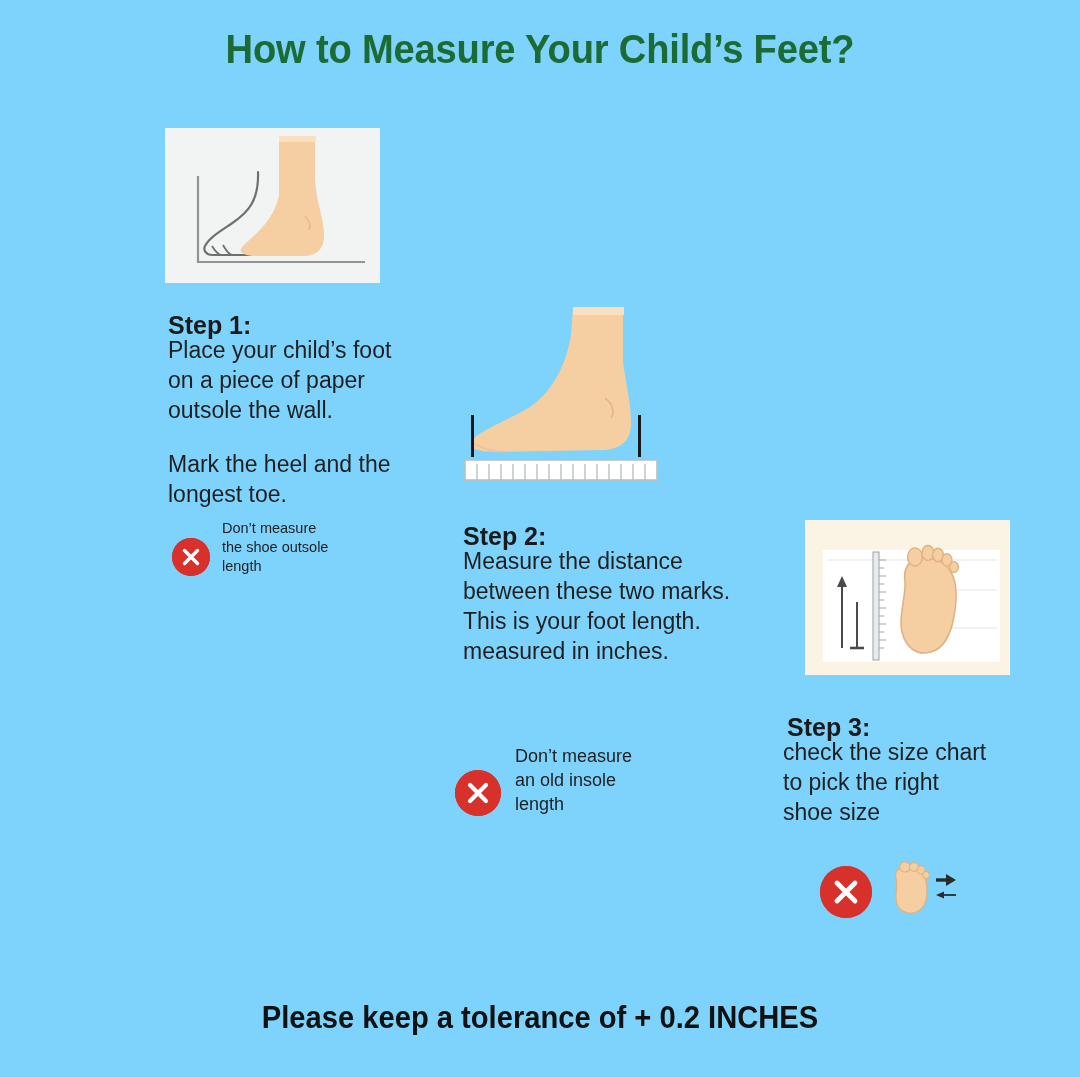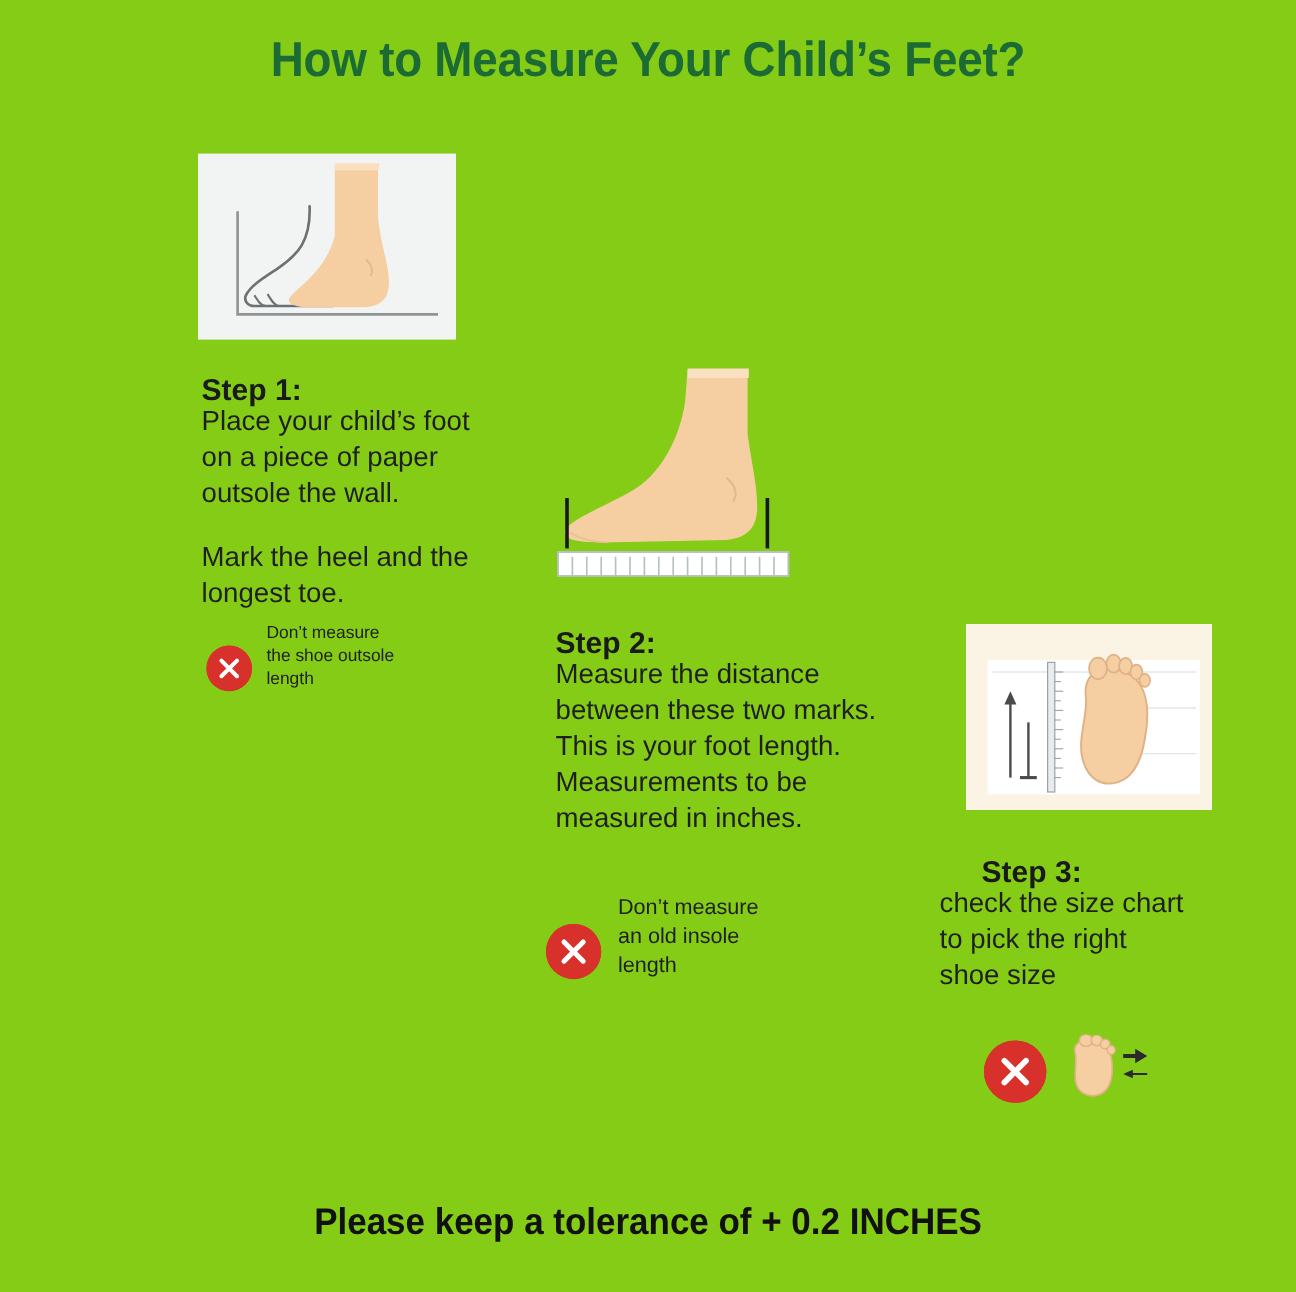--- a/index.html
+++ b/index.html
@@ -4,21 +4,21 @@
 <style>
   html, body {
     margin: 0;
     padding: 0;
     background: #ffffff;
   }
   #page {
     position: relative;
     width: 1080px;
     height: 1077px;
-    background: #84cc16;
+    background: #7dd3fc;
     overflow: hidden;
     font-family: "Liberation Sans", sans-serif;
     -webkit-font-smoothing: antialiased;
   }
 
   
   #title {
     position: absolute;
     left: 0;
     top: 26px;
@@ -200,21 +200,20 @@
       </g>
     </svg>
   </div>
 
   <div class="step-head" style="left:463px; top:511px;">Step 2:</div>
 
   <div class="step-body" style="left:463px; top:546px; width:320px;">
     <p>Measure the distance</p>
     <p>between these two marks.</p>
     <p>This is your foot length.</p>
-    <p>Measurements to be</p>
     <p>measured in inches.</p>
   </div>
 
   <div class="warn" style="left:455px; top:744px;">
     <div class="warn-circle" style="width:46px; height:46px; margin-top:2px;">
       <svg width="46" height="46" viewBox="0 0 46 46">
         <circle cx="23" cy="23" r="23" fill="#d8302a"></circle>
         <path d="M15 15 L31 31 M31 15 L15 31" stroke="#ffffff" stroke-width="4.2" stroke-linecap="round"></path>
       </svg>
     </div>
@@ -267,21 +266,21 @@
                  C112 136, 101 128, 97 112 C93 96, 101 78, 100 62 Z" fill="#f5cfa2" stroke="#e0b184" stroke-width="1.6"></path>
         <ellipse cx="110" cy="37" rx="7.5" ry="9" fill="#f5cfa2" stroke="#e0b184" stroke-width="1.4"></ellipse>
         <ellipse cx="123" cy="33" rx="6" ry="7.5" fill="#f5cfa2" stroke="#e0b184" stroke-width="1.4"></ellipse>
         <ellipse cx="133" cy="35" rx="5.4" ry="6.8" fill="#f5cfa2" stroke="#e0b184" stroke-width="1.4"></ellipse>
         <ellipse cx="142" cy="40" rx="5" ry="6.2" fill="#f5cfa2" stroke="#e0b184" stroke-width="1.4"></ellipse>
         <ellipse cx="149" cy="47" rx="4.4" ry="5.4" fill="#f5cfa2" stroke="#e0b184" stroke-width="1.4"></ellipse>
       </g>
     </svg>
   </div>
 
-  <div class="step-head" style="left:818px; top:702px;">Step 3:</div>
+  <div class="step-head" style="left:787px; top:702px;">Step 3:</div>
 
   <div class="step-body" style="left:783px; top:737px; width:240px;">
     <p>check the size chart</p>
     <p>to pick the right</p>
     <p>shoe size</p>
   </div>
 
   <div class="warn" style="left:820px; top:862px; align-items:center;">
     <div class="warn-circle" style="width:52px; height:52px;">
       <svg width="52" height="52" viewBox="0 0 52 52">

